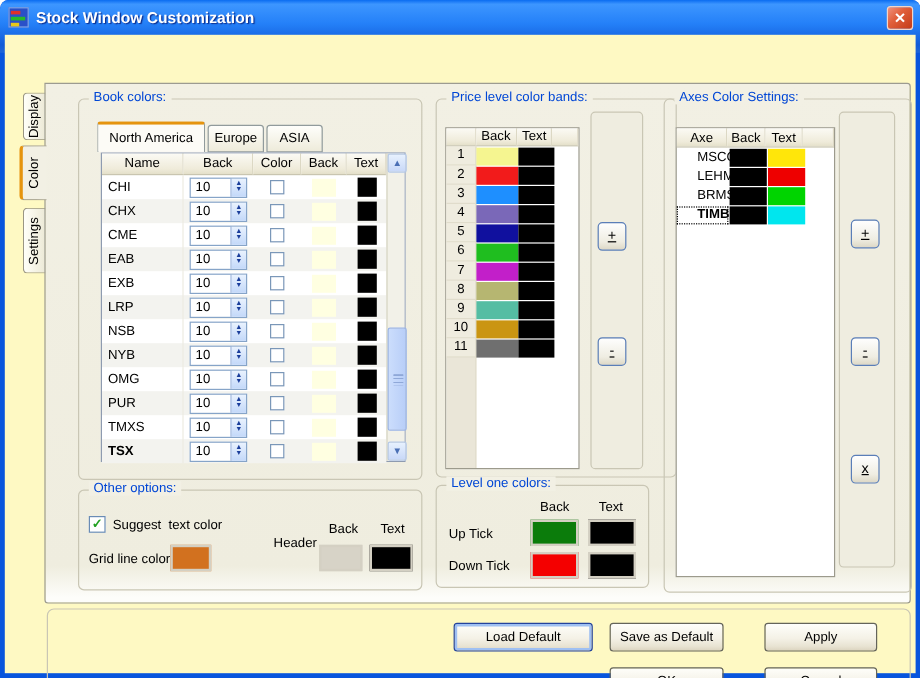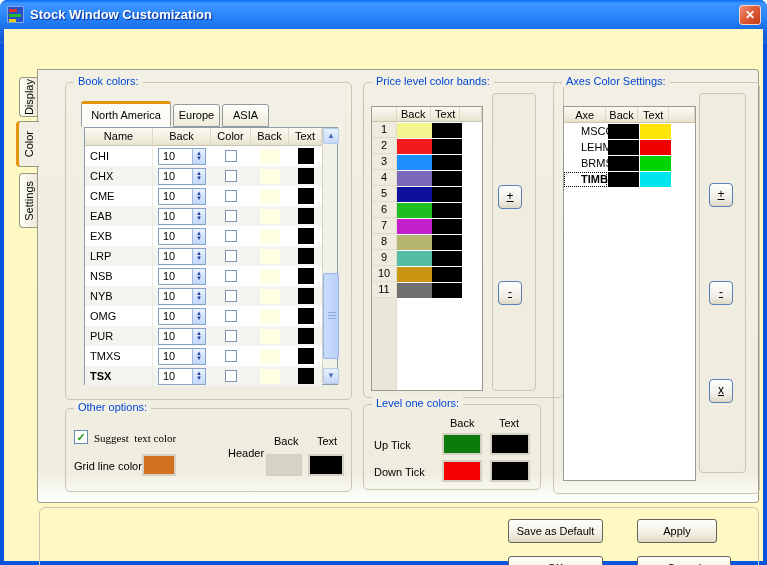--- a/index.html
+++ b/index.html
@@ -123,21 +123,21 @@
   .ax-row.focused .ax-name{outline:1px dotted #000;outline-offset:-1px;}
   .ax-blk{display:block;width:31px;height:15px;cursor:pointer;}
   
   .footer-group{position:absolute;left:35px;top:478px;width:720px;height:79px;border:1px solid #C9C6B4;border-radius:6px;}
   .xp-btn{position:absolute;height:24px;border:1px solid #64645A;border-radius:3px;
     background:linear-gradient(180deg,#FEFEFA,#F4F1E6 55%,#E8E3D2 85%,#DCD5C0);
     text-align:center;line-height:22px;font-size:11px;cursor:pointer;}
   .xp-btn.focused{border:1px solid #23439C;box-shadow:inset 0 0 0 2px #9FC0F2;}
   .b-load{left:338px;top:11px;width:116px;}
   .b-save{left:468px;top:11px;width:95px;}
-  .b-apply{left:597px;top:11px;width:80px;}
+  .b-apply{left:597px;top:11px;width:94px;}
   .b-ok{left:468px;top:48px;width:95px;height:23px;}
   .b-cancel{left:597px;top:48px;width:94px;height:23px;}
 </style>
 </head>
 <body>
 
 <div class="window">
   <div class="titlebar">
     <div class="app-icon">
         <i class="b1"></i>
@@ -437,21 +437,21 @@
                 <i></i>
               </div>
             <div class="sb-btn sb-down">▼</div>
           </div>
         </div>
       </div>
 
       <div class="group g-other">
         <span class="group-label">Other options:</span>
         <div class="chk"><span>✓</span></div>
-        <span class="lb" style="left:28px;top:23px;font-family:Liberation Serif, serif;">Suggest  text color</span>
+        <span class="lb" style="left:28px;top:23px;">Suggest  text color</span>
         <span class="lb" style="left:8px;top:51px;">Grid line color</span>
         <div class="frame-swatch" style="left: 76px; top: 45px; width: 34px; height: 22px; background: rgb(210, 113, 31);"></div>
         <span class="lb" style="left:208px;top:26px;">Back</span>
         <span class="lb" style="left:251px;top:26px;">Text</span>
         <span class="lb" style="left:162px;top:38px;">Header</span>
         <div class="frame-swatch" style="left: 200px; top: 45px; width: 36px; height: 22px; background: rgb(215, 211, 199);"></div>
         <div class="frame-swatch" style="left: 242px; top: 45px; width: 36px; height: 22px; background: rgb(0, 0, 0);"></div>
       </div>
 
       <div class="group g-price">
@@ -632,19 +632,20 @@
             </div>
         </div>
         <div class="sub-panel sp-axes"></div>
         <div class="mini-btn" style="left:155px;top:100px;"><span>+</span></div>
         <div class="mini-btn" style="left:155px;top:198px;"><span>-</span></div>
         <div class="mini-btn" style="left:155px;top:296px;"><span>x</span></div>
       </div>
     </div>
 
     <div class="footer-group">
+      <div class="xp-btn b-load focused">Load Default</div>
       <div class="xp-btn b-save">Save as Default</div>
       <div class="xp-btn b-apply">Apply</div>
       <div class="xp-btn b-ok">OK</div>
       <div class="xp-btn b-cancel">Cancel</div>
     </div>
   </div>
 </div>
 
 </body></html>

